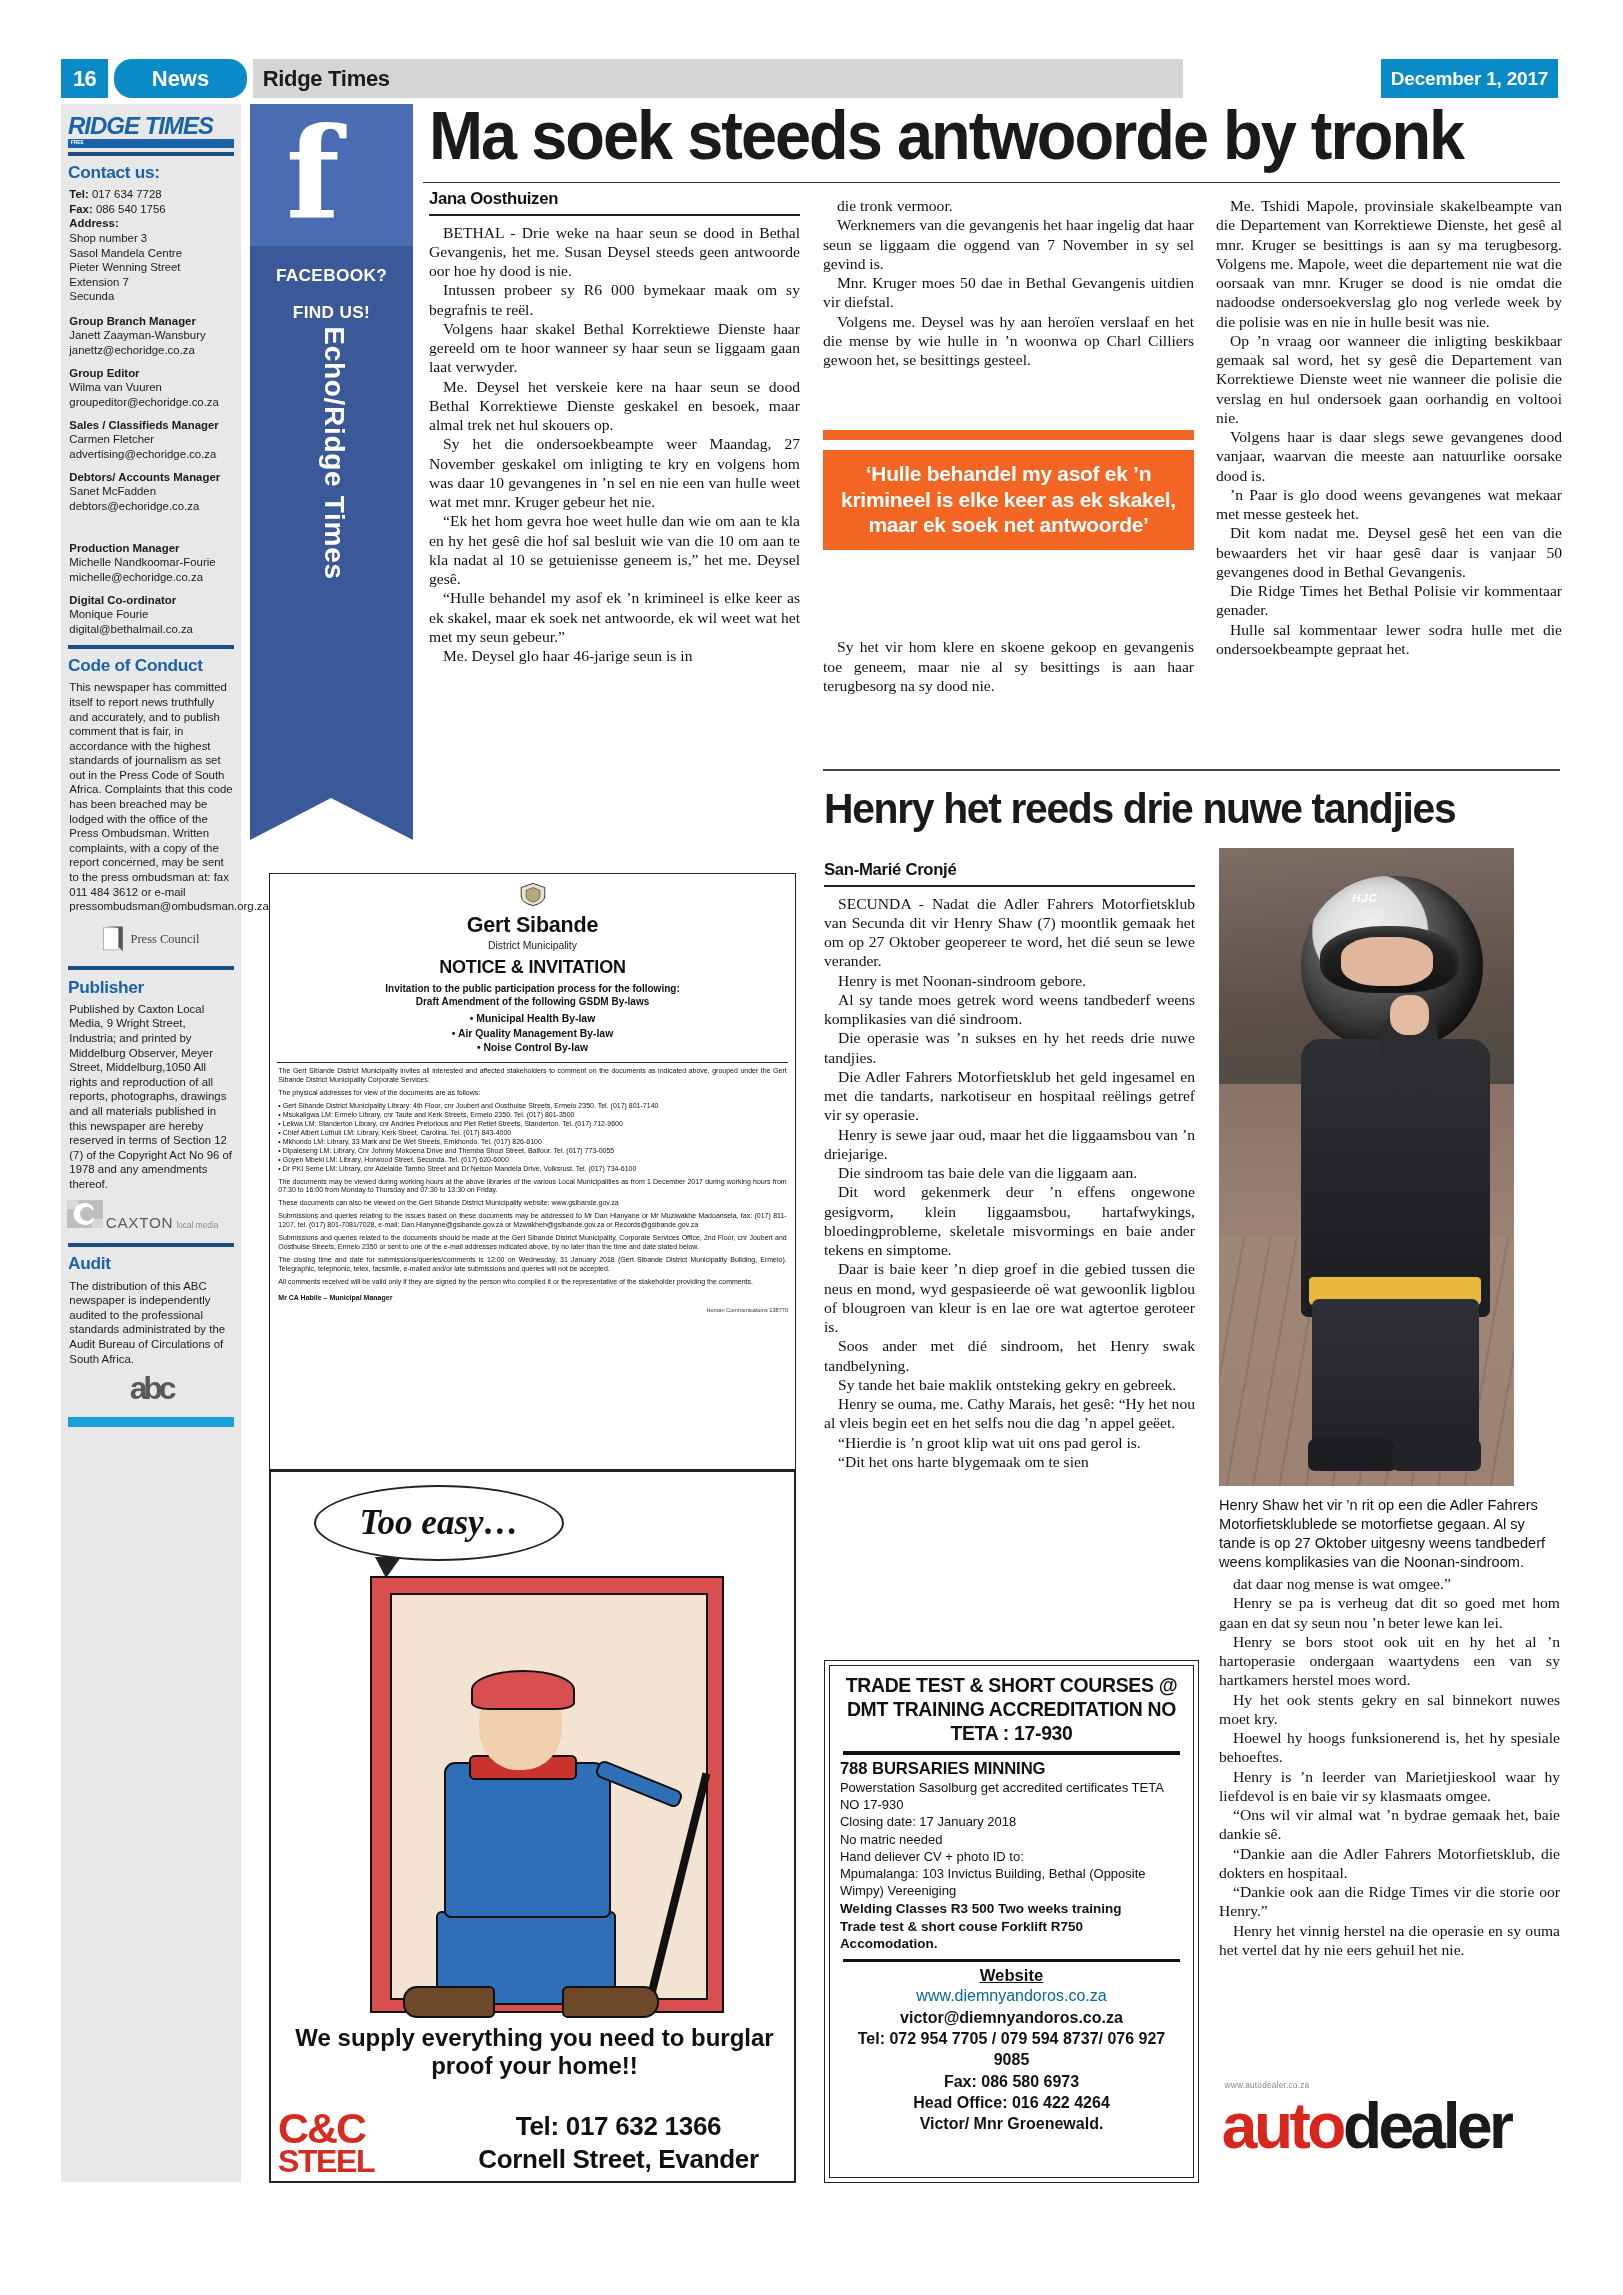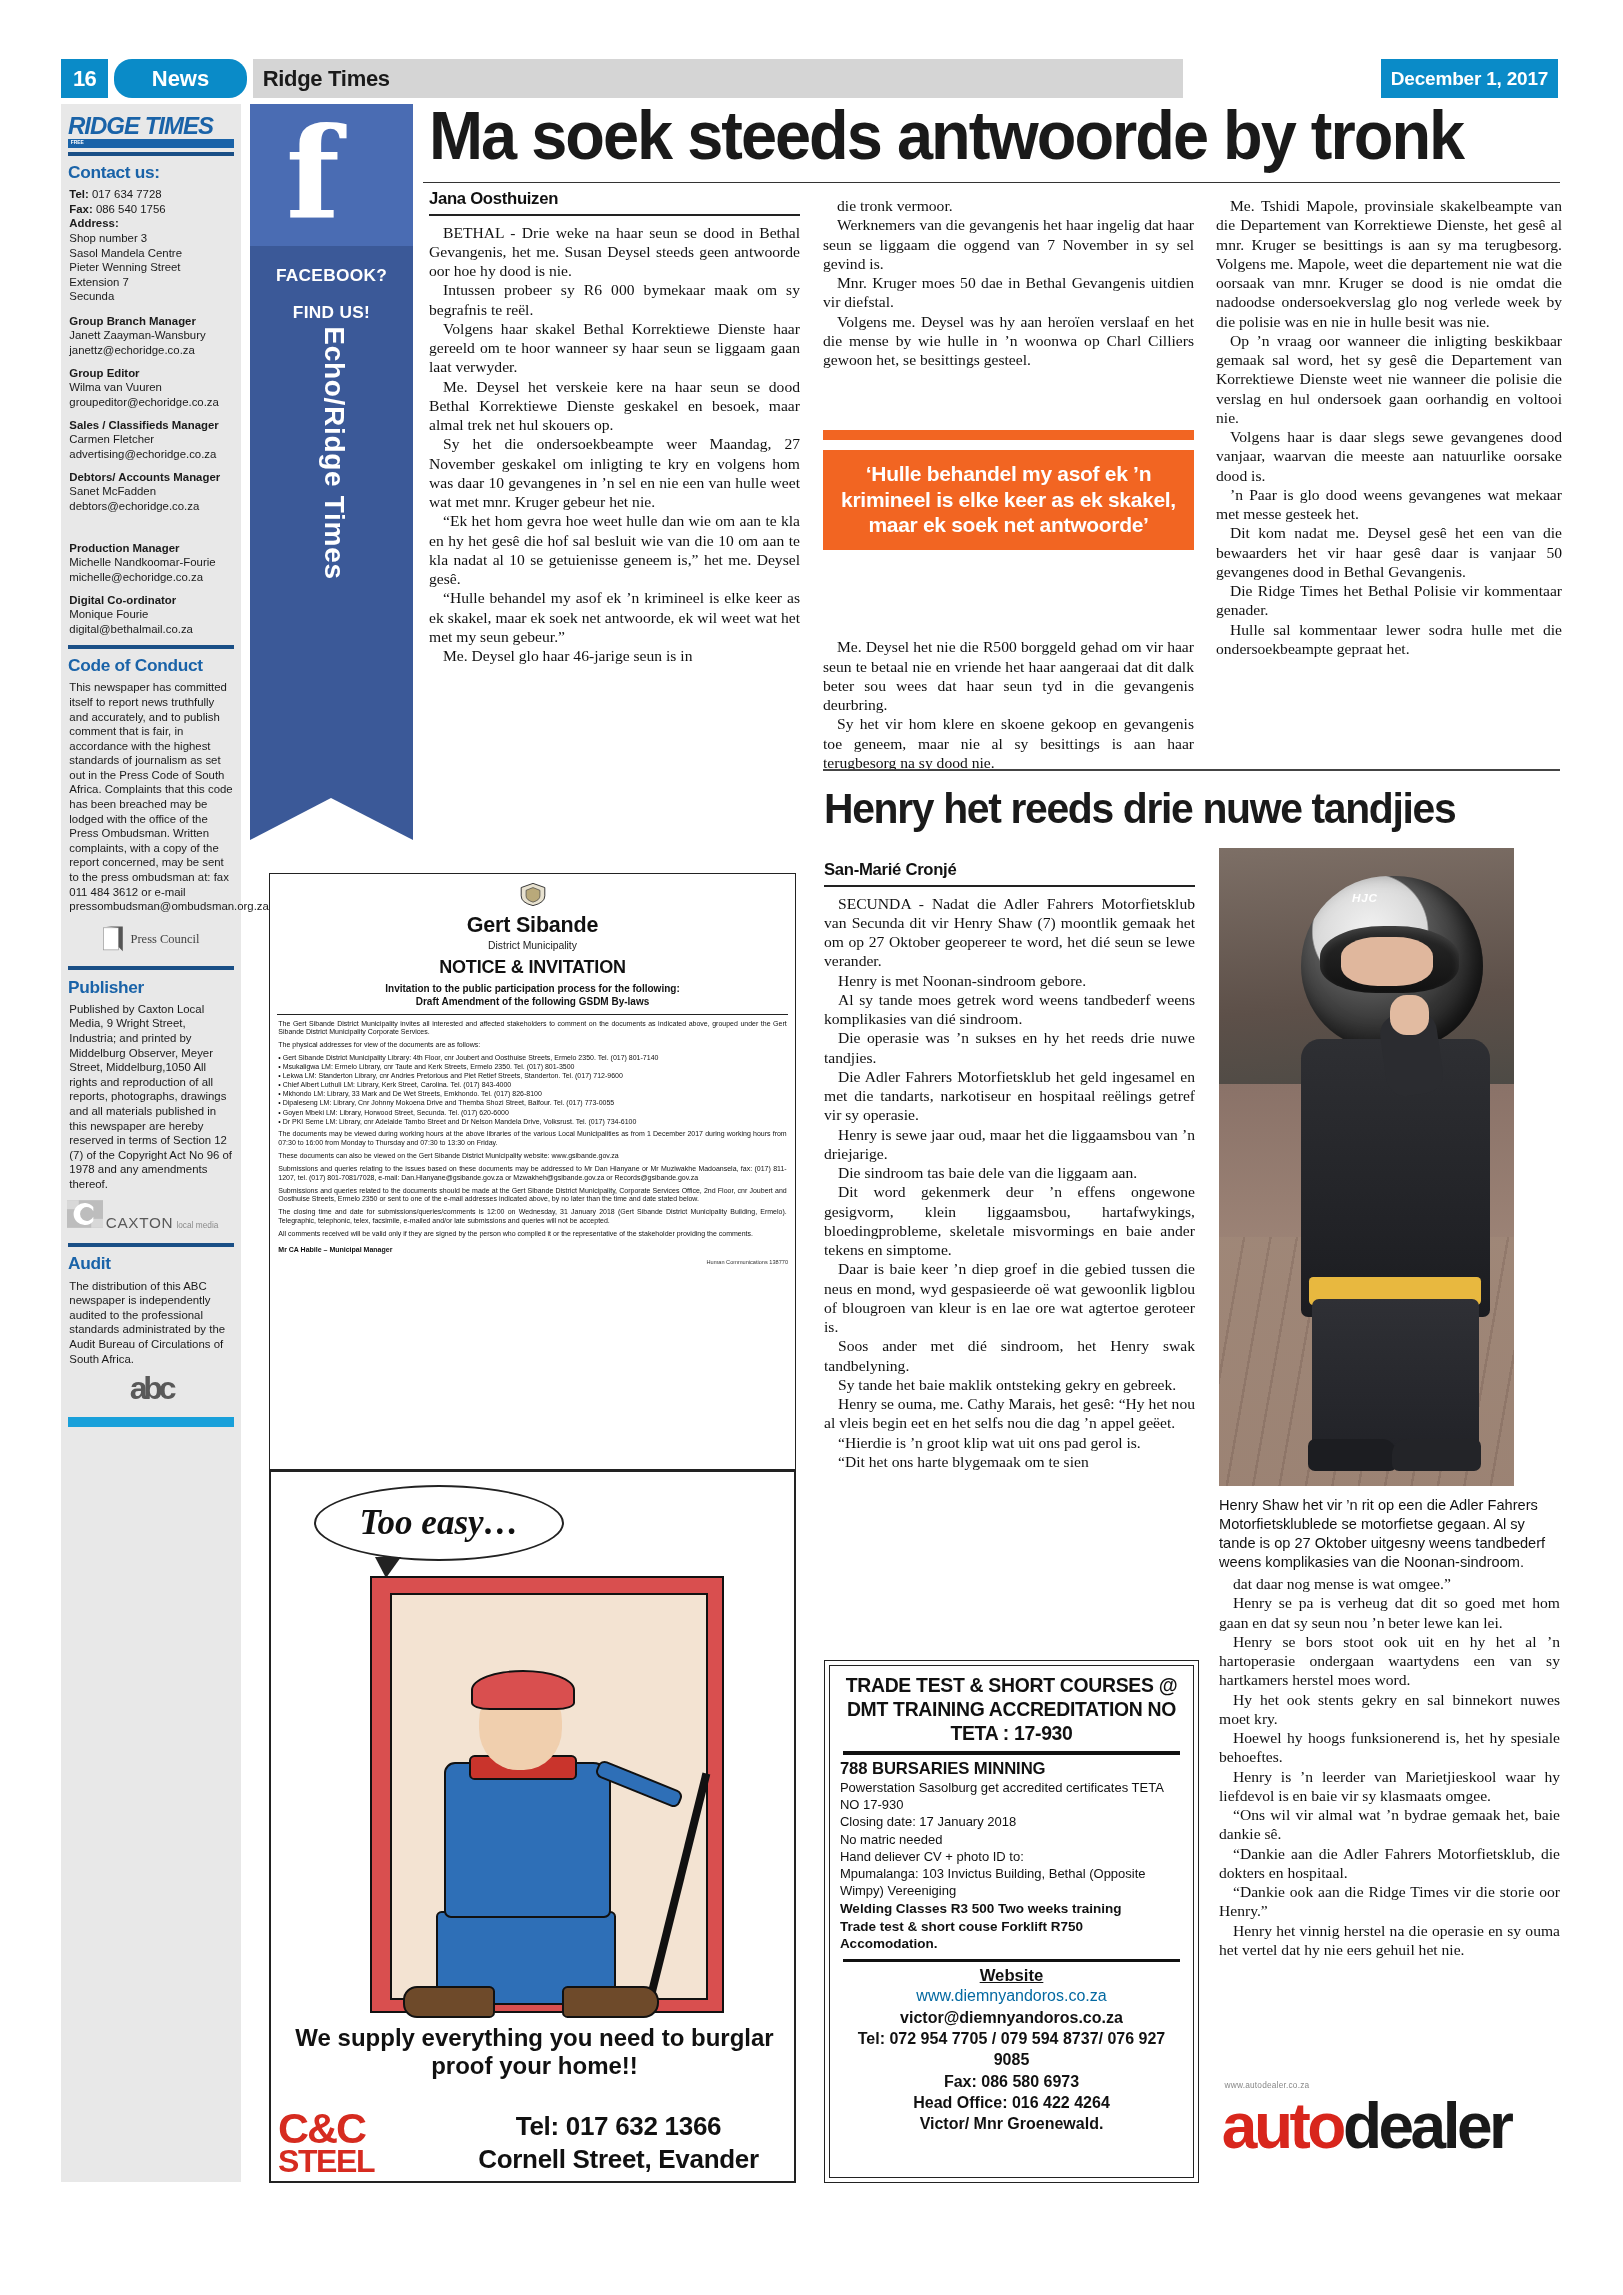--- a/index.html
+++ b/index.html
@@ -460,21 +460,20 @@
 
   <div class="col a1c2">
     <div id="a1c2a">
         <p>die tronk vermoor.</p>
         <p>Werknemers van die gevangenis het haar ingelig dat haar seun se liggaam die oggend van 7 November in sy sel gevind is.</p>
         <p>Mnr. Kruger moes 50 dae in Bethal Gevangenis uitdien vir diefstal.</p>
         <p>Volgens me. Deysel was hy aan heroïen verslaaf en het die mense by wie hulle in ’n woonwa op Charl Cilliers gewoon het, se besittings gesteel.</p>
       </div>
     <div style="height:268px"></div>
     <div id="a1c2b">
-        <p>Me. Deysel het nie die R500 borggeld gehad om vir haar seun te betaal nie en vriende het haar aangeraai dat dit dalk beter sou wees dat haar seun tyd in die gevangenis deurbring.</p>
         <p>Sy het vir hom klere en skoene gekoop en gevangenis toe geneem, maar nie al sy besittings is aan haar terugbesorg na sy dood nie.</p>
       </div>
   </div>
 
   <div class="pullquote-bar"></div>
   <div class="pullquote">‘Hulle behandel my asof ek ’n krimineel is elke keer as ek skakel, maar ek soek net antwoorde’</div>
 
   <div class="col a1c3">
     <div id="a1c3">
         <p>Me. Tshidi Mapole, provinsiale skakelbeampte van die Departement van Korrektiewe Dienste, het gesê al mnr. Kruger se besittings is aan sy ma terugbesorg. Volgens me. Mapole, weet die departement nie wat die oorsaak van mnr. Kruger se dood is nie omdat die nadoodse ondersoekverslag glo nog verlede week by die polisie was en nie in hulle besit was nie.</p>
@@ -550,20 +549,25 @@
       <svg width="32" height="25" viewBox="0 0 46 36">
         <path d="M23 2 L40 8 L40 20 Q40 30 23 34 Q6 30 6 20 L6 8 Z" fill="#e8e2d0" stroke="#333" stroke-width="1.4"></path>
         <path d="M23 8 L33 12 L33 20 Q33 26 23 29 Q13 26 13 20 L13 12 Z" fill="#b9a97a" stroke="#444" stroke-width="1"></path>
       </svg>
     </div>
     <div class="gs-name">Gert Sibande</div>
     <div class="gs-sub">District Municipality</div>
     <div class="gs-ni">NOTICE &amp; INVITATION</div>
     <div class="gs-inv" style="white-space:pre-line">Invitation to the public participation process for the following:
 Draft Amendment of the following GSDM By-laws</div>
+    <div class="gs-bullets" id="gs-bullets">
+        <div>• Municipal Health By-law</div>
+        <div>• Air Quality Management By-law</div>
+        <div>• Noise Control By-law</div>
+      </div>
     <div class="gs-rule"></div>
     <div class="gs-small">The Gert Sibande District Municipality invites all interested and affected stakeholders to comment on the documents as indicated above, grouped under the Gert Sibande District Municipality Corporate Services.</div>
     <div class="gs-small">The physical addresses for view of the documents are as follows:</div>
     <div class="gs-list" id="gs-addresses">
         <div>• Gert Sibande District Municipality Library: 4th Floor, cnr Joubert and Oosthuise Streets, Ermelo 2350. Tel. (017) 801-7140</div>
         <div>• Msukaligwa LM: Ermelo Library, cnr Taute and Kerk Streets, Ermelo 2350. Tel. (017) 801-3500</div>
         <div>• Lekwa LM: Standerton Library, cnr Andries Pretorious and Piet Retief Streets, Standerton. Tel. (017) 712-9600</div>
         <div>• Chief Albert Luthuli LM: Library, Kerk Street, Carolina. Tel. (017) 843-4000</div>
         <div>• Mkhondo LM: Library, 33 Mark and De Wet Streets, Emkhondo. Tel. (017) 826-8100</div>
         <div>• Dipaleseng LM: Library, Cnr Johnny Mokoena Drive and Themba Shozi Street, Balfour. Tel. (017) 773-0055</div>

